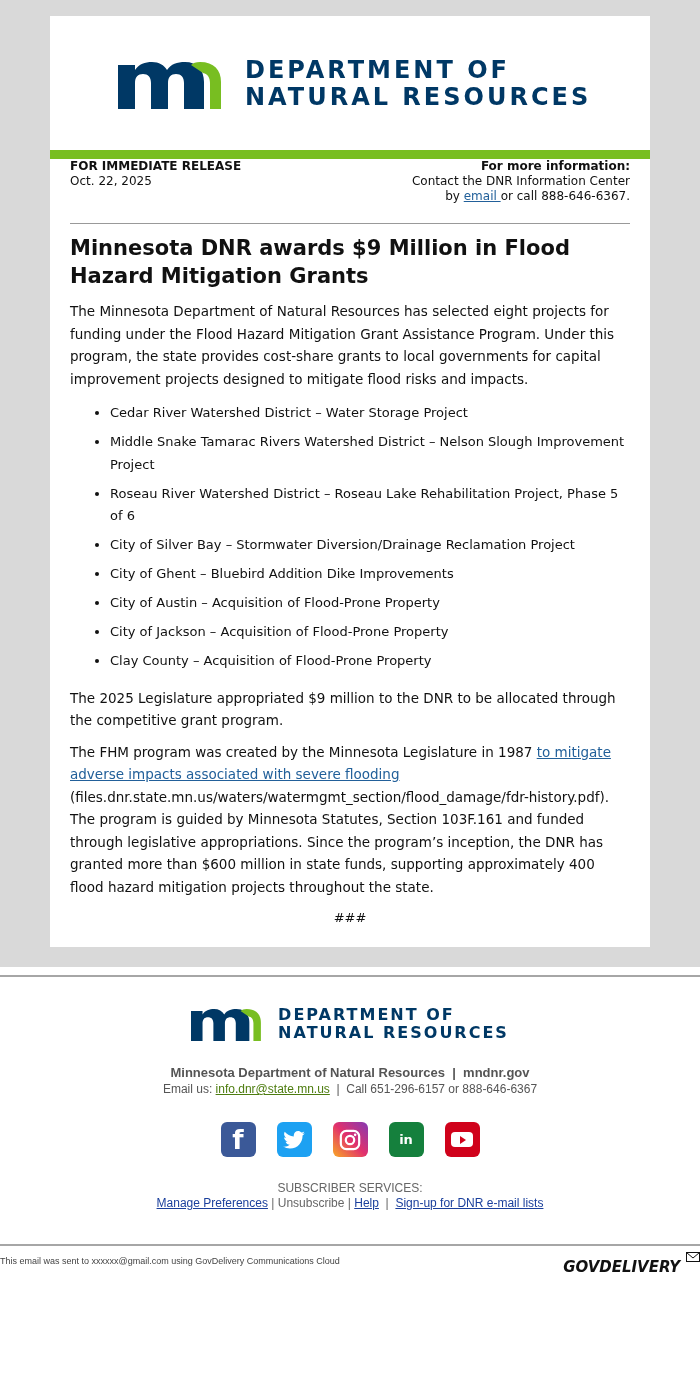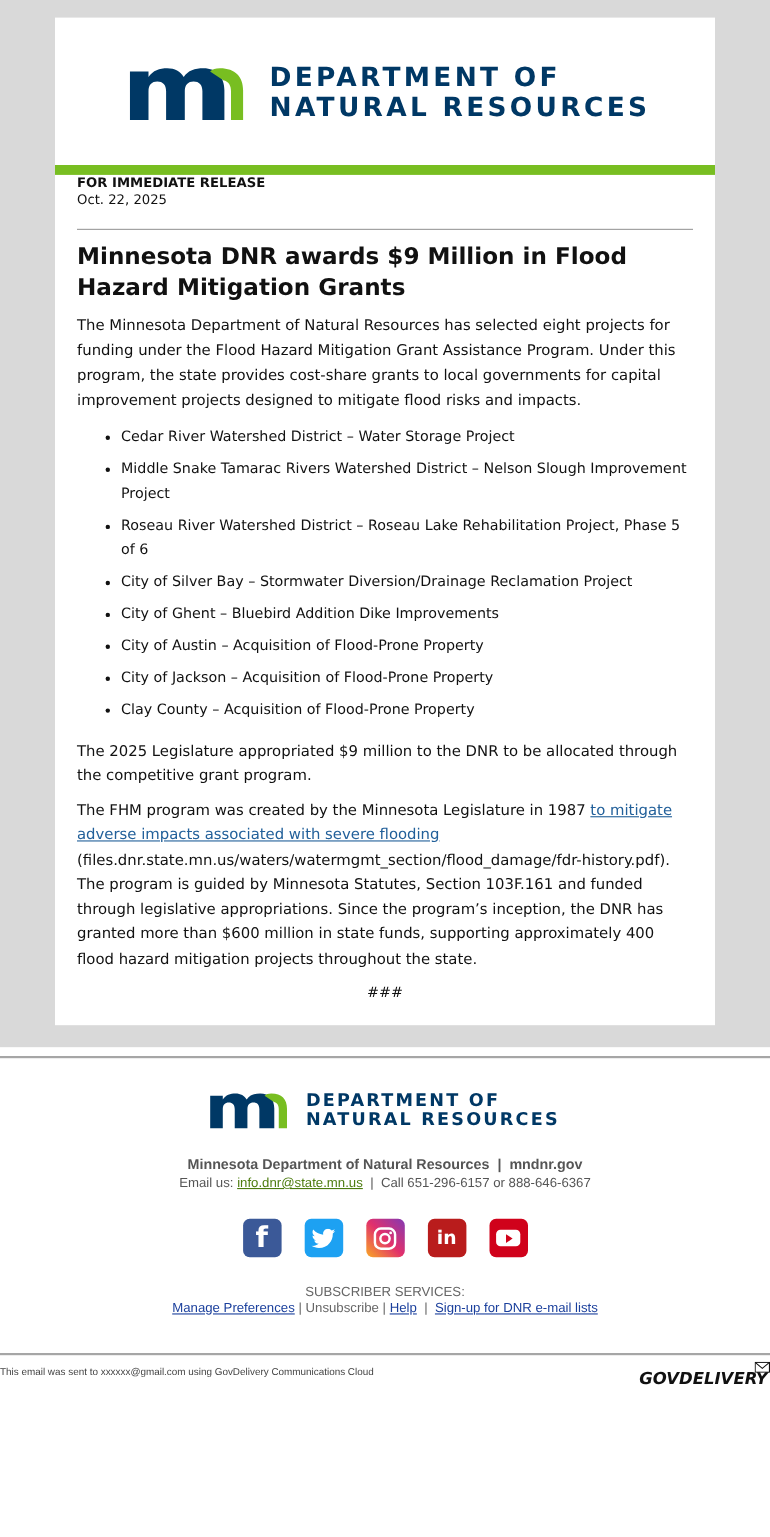--- a/index.html
+++ b/index.html
@@ -29,21 +29,21 @@
   .f-line1 { font-size: 13px; font-weight: bold; color: #555; margin-top: 20px; }
   .f-line2 { font-size: 12px; color: #555; margin-top: 2px; }
   .social { display: flex; justify-content: center; gap: 21px; margin-top: 26px; }
   .soc { width: 35px; height: 35px; border-radius: 6px; display: flex; align-items: center; justify-content: center; color: #fff; font-weight: bold; font-family: "DejaVu Sans", sans-serif; }
   .sub-title { font-size: 12px; color: #666; margin-top: 24px; }
   .sub-links { font-size: 12px; color: #666; margin-top: 1px; }
   .sub-links a { color: #1a3f9c; }
   .bottom-rule { border-top: 2px solid #a6a6a6; margin-top: 34px; }
   .bottom { display: flex; justify-content: space-between; align-items: flex-end; padding: 10px 0 4px 0; }
   .sent { font-size: 9px; color: #444; padding-bottom: 10px; }
-  .gov { font-family: "DejaVu Sans", sans-serif; font-weight: bold; font-style: italic; font-size: 15px; color: #111; position: relative; padding-right: 2px; }
+  .gov { font-family: "DejaVu Sans", sans-serif; font-weight: bold; font-style: italic; font-size: 15px; color: #111; position: relative; padding-right: 20px; }
 </style>
 </head>
 <body>
 
 <div class="outer">
   <div class="card">
     <div class="header">
       <div class="logo logo-main">
         <svg width="112" height="50" viewBox="0 0 112 50">
           <path d="M0 50 V6 h17 v5 c4-6 10-8 17-8 c7 0 12 3 15 8 c4-6 10-8 18-8 c12 0 19 8 19 20 V50 H66 V24 c0-6-3-9-8-9 c-5 0-8 3-8 9 V50 H33 V24 c0-6-3-9-8-9 c-5 0-8 3-8 9 V50 Z" fill="#003865"></path>
@@ -56,20 +56,25 @@
       </div>
     </div>
     <div class="green-bar"></div>
 
     <div class="content">
 
       <div class="meta">
         <div>
           <div class="bold">FOR IMMEDIATE RELEASE</div>
           <div>Oct. 22, 2025</div>
+        </div>
+        <div class="meta-right">
+          <div class="bold">For more information:</div>
+          <div>Contact the DNR Information Center</div>
+          <div><span>by </span><a class="link">email </a><span>or call 888-646-6367.</span></div>
         </div>
       </div>
 
       <div class="hr"></div>
 
       <h1>Minnesota DNR awards $9 Million in Flood Hazard Mitigation Grants</h1>
       <p>The Minnesota Department of Natural Resources has selected eight projects for funding under the Flood Hazard Mitigation Grant Assistance Program. Under this program, the state provides cost-share grants to local governments for capital improvement projects designed to mitigate flood risks and impacts.</p>
 
       <ul>
         <li>Cedar River Watershed District – Water Storage Project</li>
@@ -114,21 +119,21 @@
           <path d="M24 2.4c-.9.4-1.8.7-2.8.8 1-.6 1.8-1.6 2.2-2.7-1 .6-2 1-3.1 1.2C19.3.7 18 0 16.6 0c-2.7 0-4.9 2.2-4.9 4.9 0 .4 0 .8.1 1.1C7.7 5.8 4.1 3.9 1.7.9c-.4.7-.7 1.6-.7 2.5 0 1.7.9 3.2 2.2 4.1-.8 0-1.6-.2-2.2-.6v.1c0 2.4 1.7 4.4 3.9 4.8-.4.1-.8.2-1.3.2-.3 0-.6 0-.9-.1.6 2 2.4 3.4 4.6 3.4-1.7 1.3-3.8 2.1-6.1 2.1-.4 0-.8 0-1.2-.1 2.2 1.4 4.8 2.2 7.5 2.2 9.1 0 14-7.5 14-14v-.6c1-.7 1.8-1.6 2.5-2.5z" fill="#fff"></path>
         </svg>
     </div>
     <div class="soc" style="background:linear-gradient(45deg,#f9a825 0%,#e1306c 50%,#833ab4 100%);">
       <svg width="22" height="22" viewBox="0 0 24 24">
           <rect x="2" y="2" width="20" height="20" rx="6" fill="none" stroke="#fff" stroke-width="2.4"></rect>
           <circle cx="12" cy="12" r="4.6" fill="none" stroke="#fff" stroke-width="2.4"></circle>
           <circle cx="17.6" cy="6.4" r="1.4" fill="#fff"></circle>
         </svg>
     </div>
-    <div class="soc" style="background:#b91c1c; font-size:17px;">in</div>
+    <div class="soc" style="background:#15803d; font-size:13px;">in</div>
     <div class="soc" style="background:#d0021b;">
       <div style="width:22px;height:15px;background:#fff;border-radius:4px;display:flex;align-items:center;justify-content:center;">
           <div style="width:0;height:0;border-left:6px solid #d0021b;border-top:4px solid transparent;border-bottom:4px solid transparent;margin-left:2px;"></div>
         </div>
     </div>
   </div>
 
   <div class="sub-title">SUBSCRIBER SERVICES:</div>
   <div class="sub-links"><a>Manage Preferences</a><span style="white-space:pre"> | </span><span>Unsubscribe</span><span style="white-space:pre"> | </span><a>Help</a><span style="white-space:pre">  |  </span><a>Sign-up for DNR e-mail lists</a></div>
 </div>

